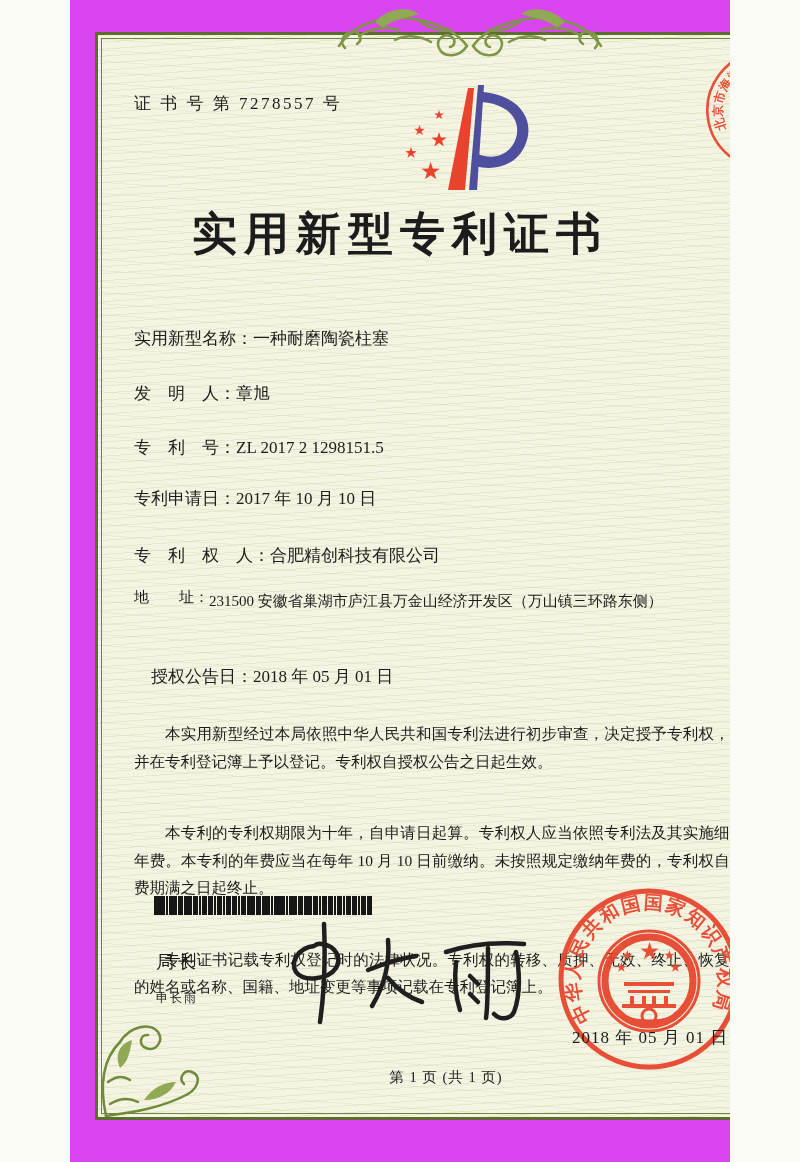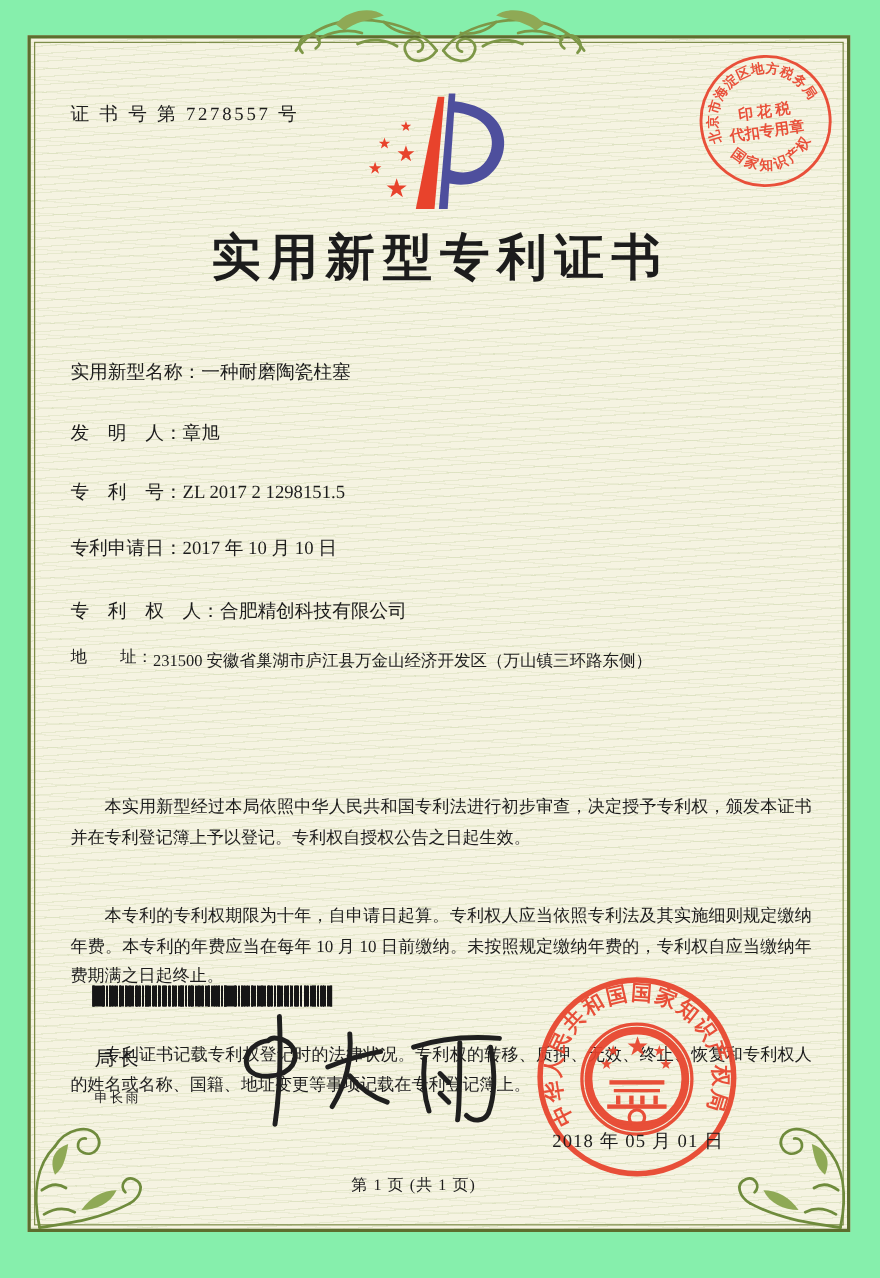--- a/index.html
+++ b/index.html
@@ -1,18 +1,18 @@
 <!DOCTYPE html>
 <html><head>
 <meta charset="utf-8">
 <style>
   * { margin:0; padding:0; box-sizing:border-box; }
   html,body { background:#fbfbf6; }
   body { font-family:"Liberation Serif","DejaVu Serif",serif; color:#1c1c1c; }
-  .page { position:relative; width:800px; height:1162px; margin:0 auto; background:#86efac; overflow:hidden;padding-left:32px; }
+  .page { position:relative; width:660px; height:1162px; margin:0 auto; background:#d946ef; overflow:hidden;padding-left:32px; }
 
   
   .frame { position:absolute; left:25px; top:32px; width:748px; height:1088px;
            border:3px solid #5c6e2e; background:
              repeating-linear-gradient(176deg, rgba(170,190,125,0.20) 0 1px, rgba(0,0,0,0) 1px 7px),
              repeating-linear-gradient(184deg, rgba(180,196,140,0.16) 0 1px, rgba(0,0,0,0) 1px 11px),
              #f5f3e1; }
   .frame-inner { position:absolute; left:3px; top:3px; right:3px; bottom:3px; border:1px solid #72833b; }
 
   .orn { position:absolute; pointer-events:none; }
@@ -146,20 +146,21 @@
   <div class="row r2"><span>专　利　号：</span><span>ZL 2017 2 1298151.5</span></div>
   <div class="row r3"><span>专利申请日：</span><span>2017 年 10 月 10 日</span></div>
   <div class="row r4"><span>专　利　权　人：</span><span>合肥精创科技有限公司</span></div>
 
   <div class="addr">
     <span class="alabel">地　　址：</span>
     <span class="avalue">231500 安徽省巢湖市庐江县万金山经济开发区（万山镇三环路东侧）</span>
   </div>
 
   <div class="grant">
+    <span><span>授权公告日：</span><span>2018 年 05 月 01 日</span></span>
   </div>
 
   <div class="bodytext">
     <p>本实用新型经过本局依照中华人民共和国专利法进行初步审查，决定授予专利权，颁发本证书并在专利登记簿上予以登记。专利权自授权公告之日起生效。</p>
     <p>本专利的专利权期限为十年，自申请日起算。专利权人应当依照专利法及其实施细则规定缴纳年费。本专利的年费应当在每年 10 月 10 日前缴纳。未按照规定缴纳年费的，专利权自应当缴纳年费期满之日起终止。</p>
     <p>专利证书记载专利权登记时的法律状况。专利权的转移、质押、无效、终止、恢复和专利权人的姓名或名称、国籍、地址变更等事项记载在专利登记簿上。</p>
   </div>
 
   <div class="barcode"></div>
 

